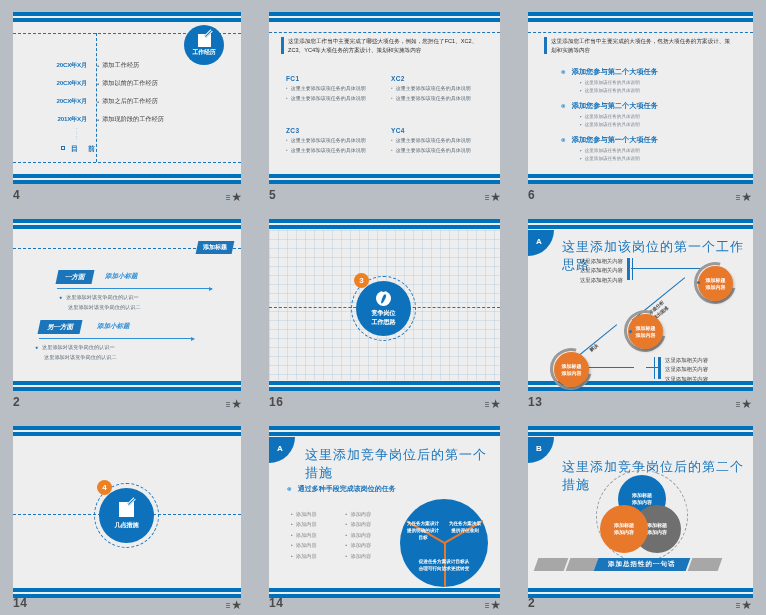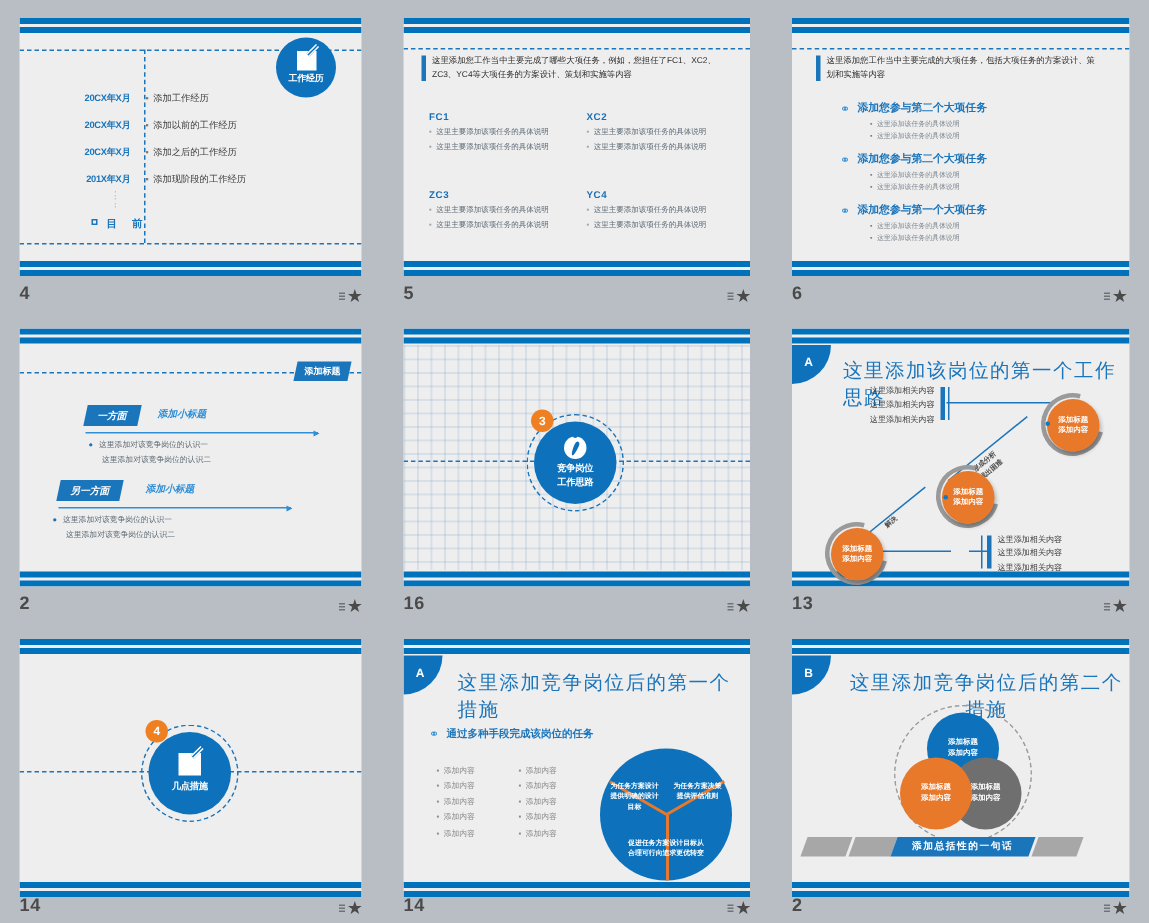--- a/index.html
+++ b/index.html
@@ -631,21 +631,21 @@
       <span class="star">★</span>
     </div>
   </div>
 
   <div class="cell c3">
     <div class="slide">
       <div class="inner">
         <div class="hdr-badge" style="left:0;top:0;">
           <span class="gl">B</span>
         </div>
-        <div class="hdr-title" style="left:34px;top:9px;text-align:center;">这里添加竞争岗位后的第二个措施</div>
+        <div class="hdr-title" style="left:34px;top:21px;">这里添加竞争岗位后的第二个措施</div>
 
         <div class="venn-ring" style="left:68px;top:33px;width:92px;height:92px;"></div>
         <div class="venn-c" style="left:90px;top:38px;width:48px;height:48px;background:#0d72bb;">
           <span>添加标题</span>
           <span>添加内容</span>
         </div>
         <div class="venn-c" style="left:105px;top:68px;width:48px;height:48px;background:#6f6f6f;">
           <span>添加标题</span>
           <span>添加内容</span>
         </div>

